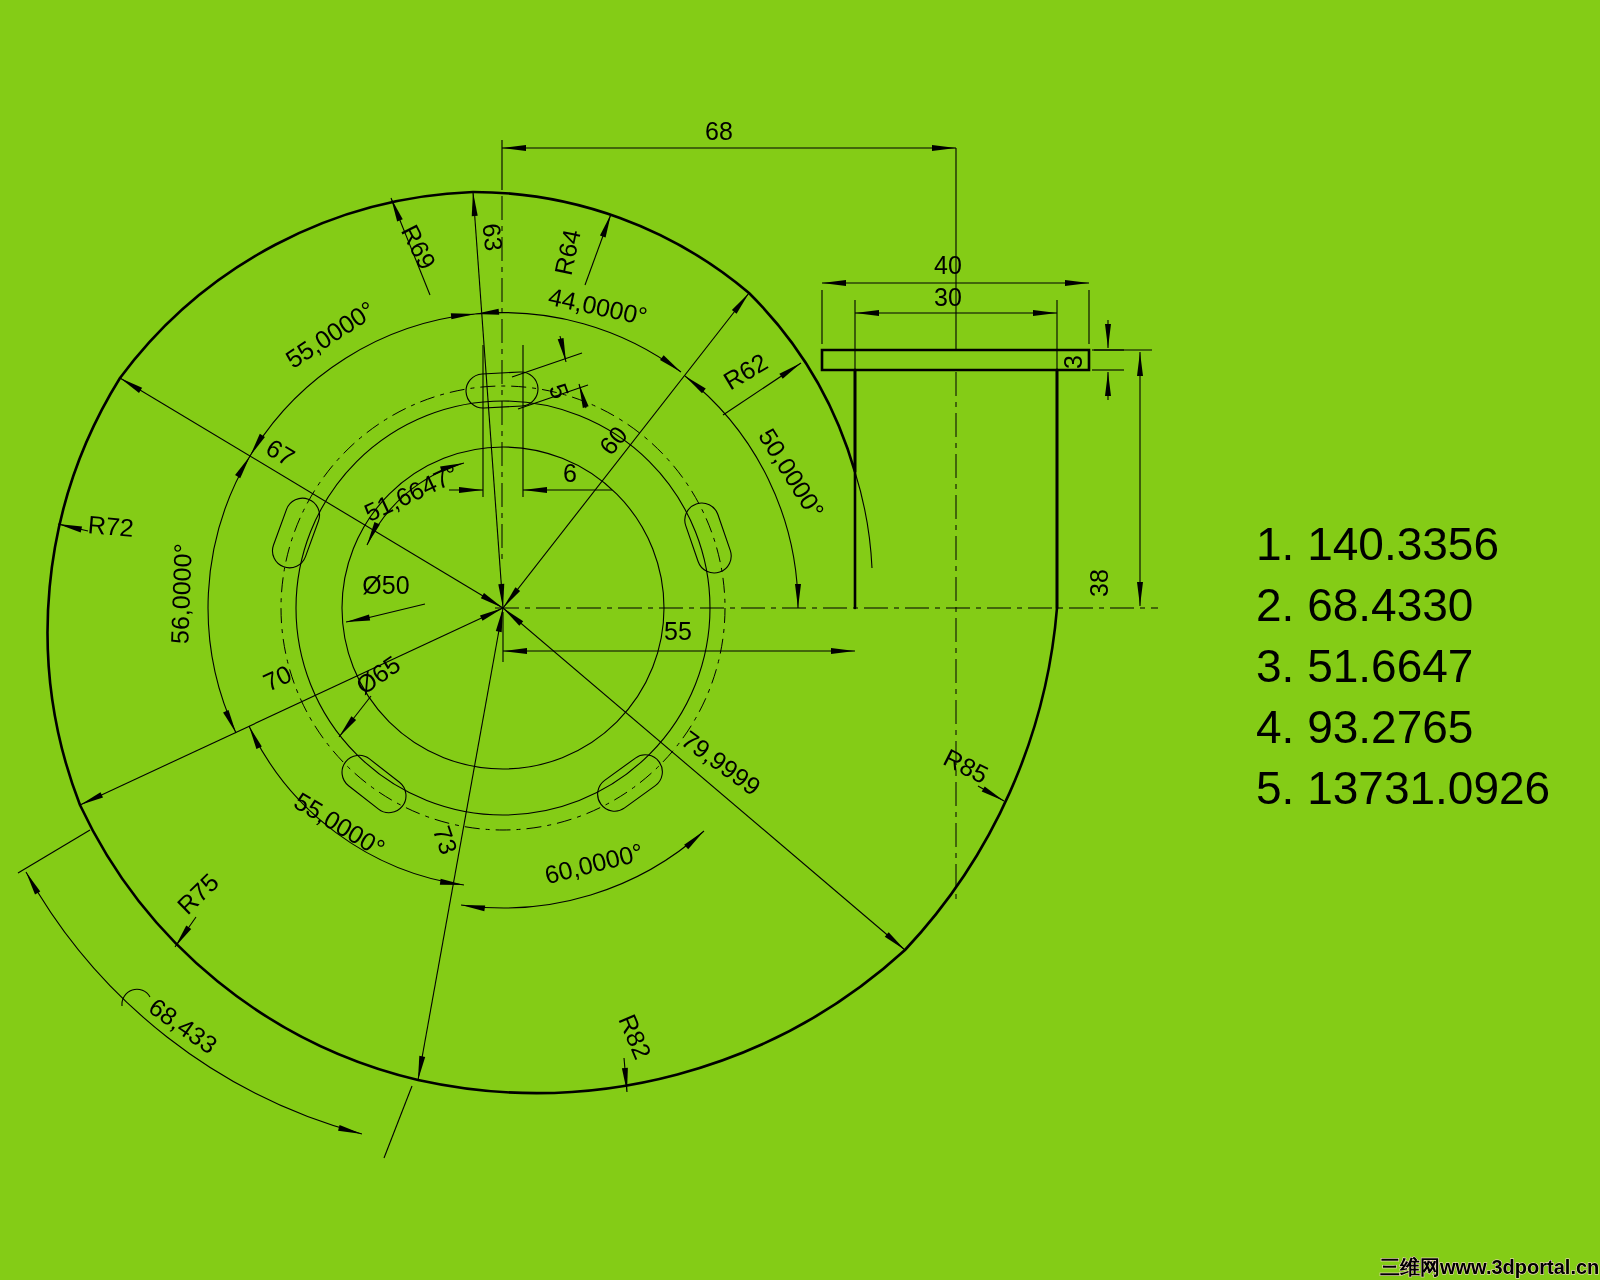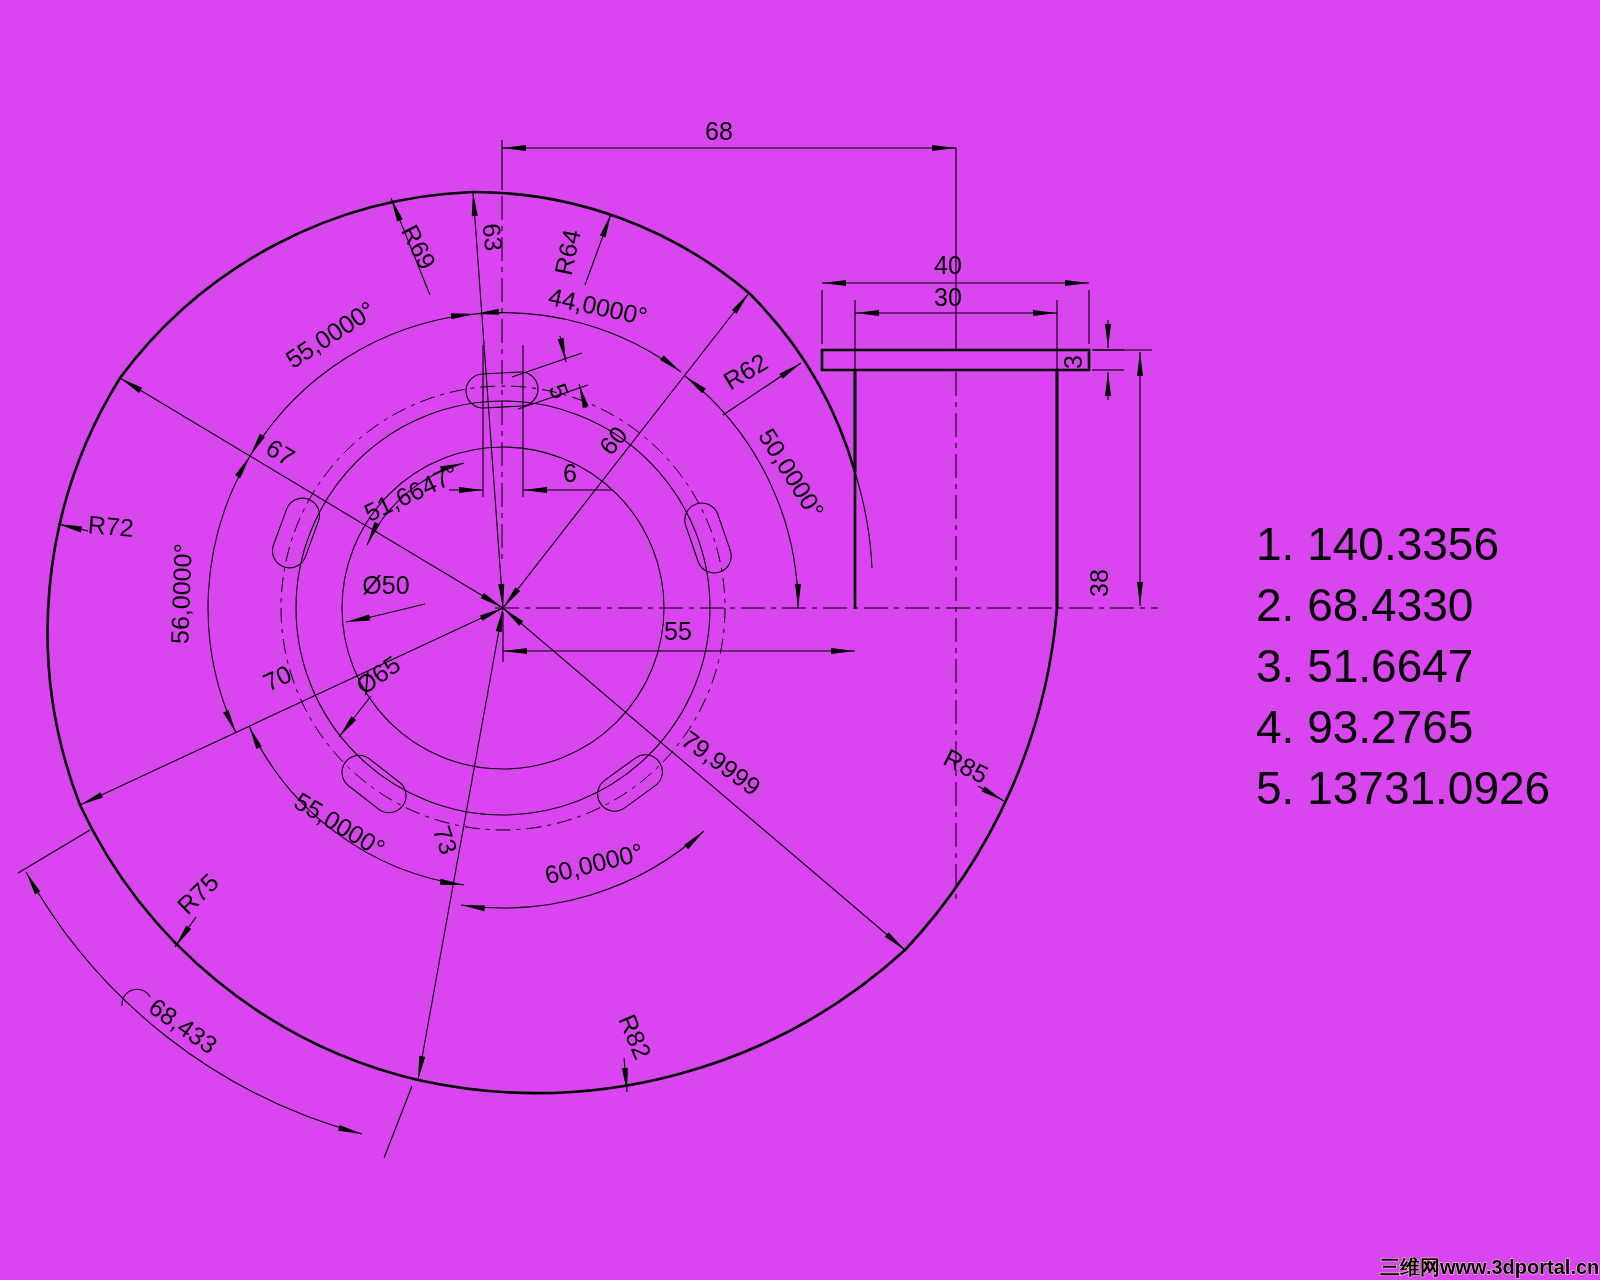--- a/index.html
+++ b/index.html
@@ -1,16 +1,16 @@
 <!DOCTYPE html>
 <html><head>
 <meta charset="utf-8">
 <style>
   html,body{margin:0;padding:0;background:#ffffff;}
-  .page{position:relative;width:1600px;height:1280px;background:#d946ef;overflow:hidden;
+  .page{position:relative;width:1600px;height:1280px;background:#84cc16;overflow:hidden;
         font-family:"Liberation Sans", sans-serif;}
   svg{display:block}
   svg text{fill:#000;font-family:"Liberation Sans", sans-serif;}
   .k{stroke:#000;stroke-width:2.6;fill:none;stroke-linecap:round;}
   .t{stroke:#000;stroke-width:1.1;fill:none;}
   .cl{stroke:#000;stroke-width:1;fill:none;stroke-dasharray:24 6 5 6;}
   .bc{stroke:#000;stroke-width:1;fill:none;stroke-dasharray:15 6 4 6;}
   .dim{font-size:25px;}
   .big{font-size:46px;}
   .wm{font-size:20px;font-weight:bold;letter-spacing:0px;}

